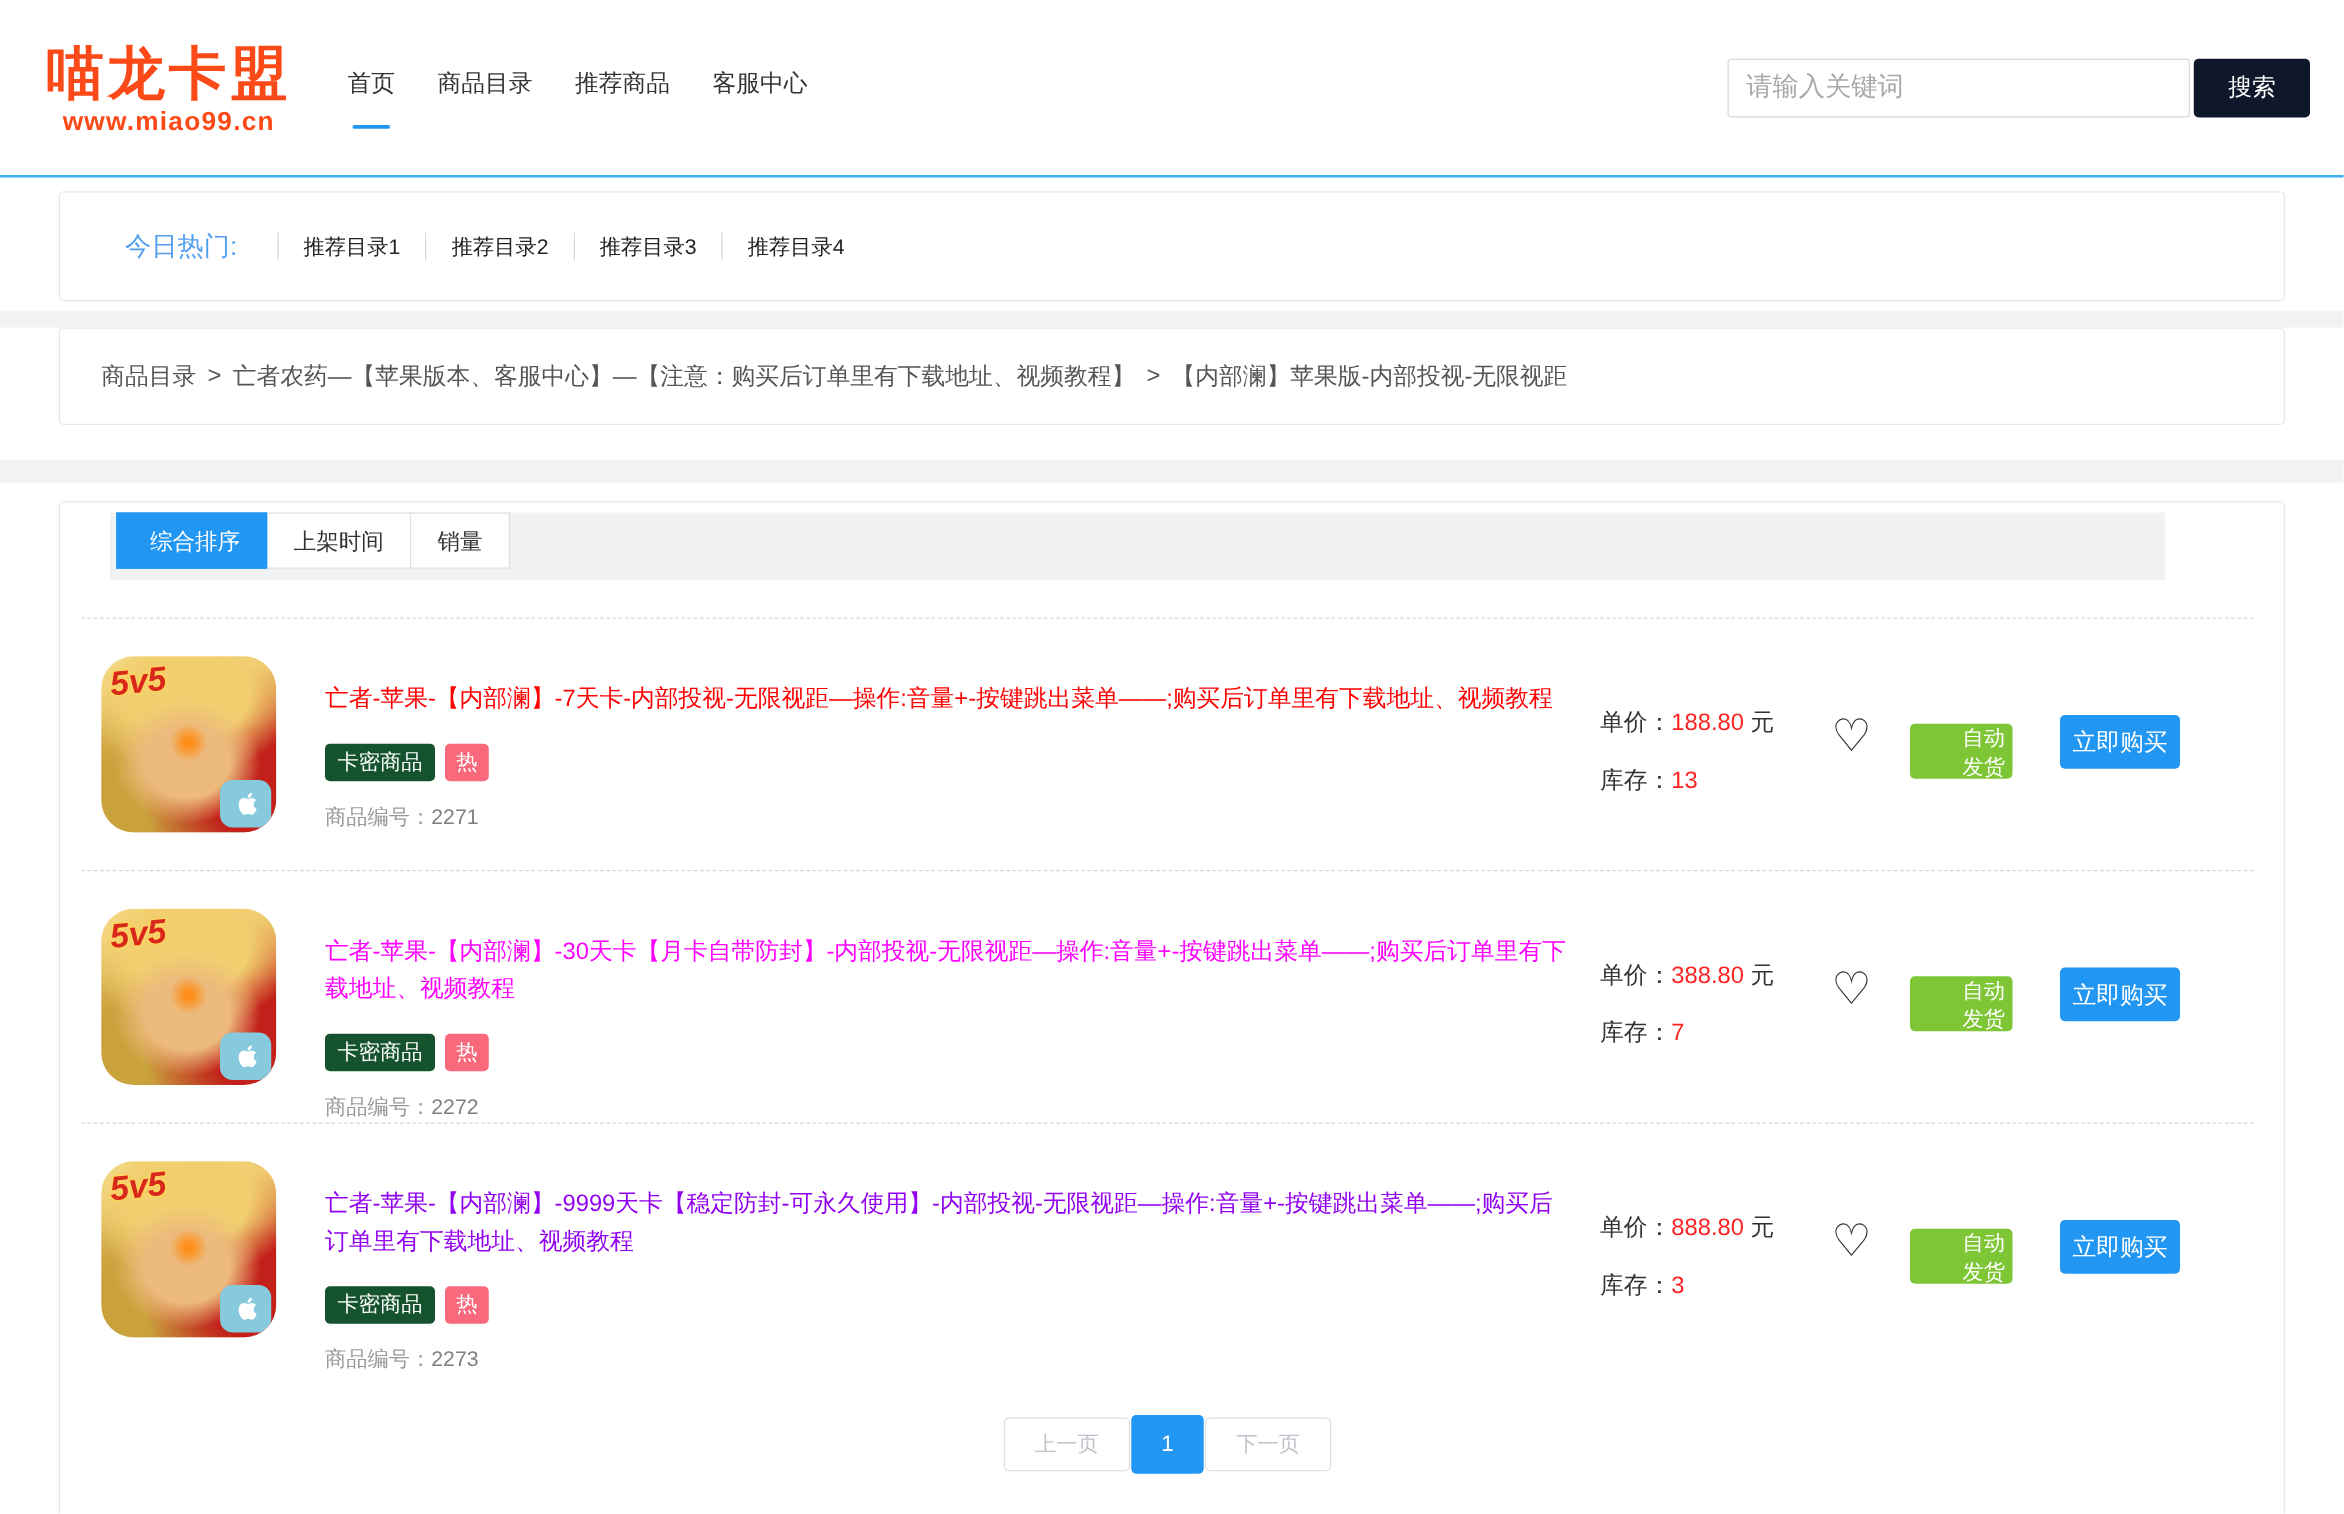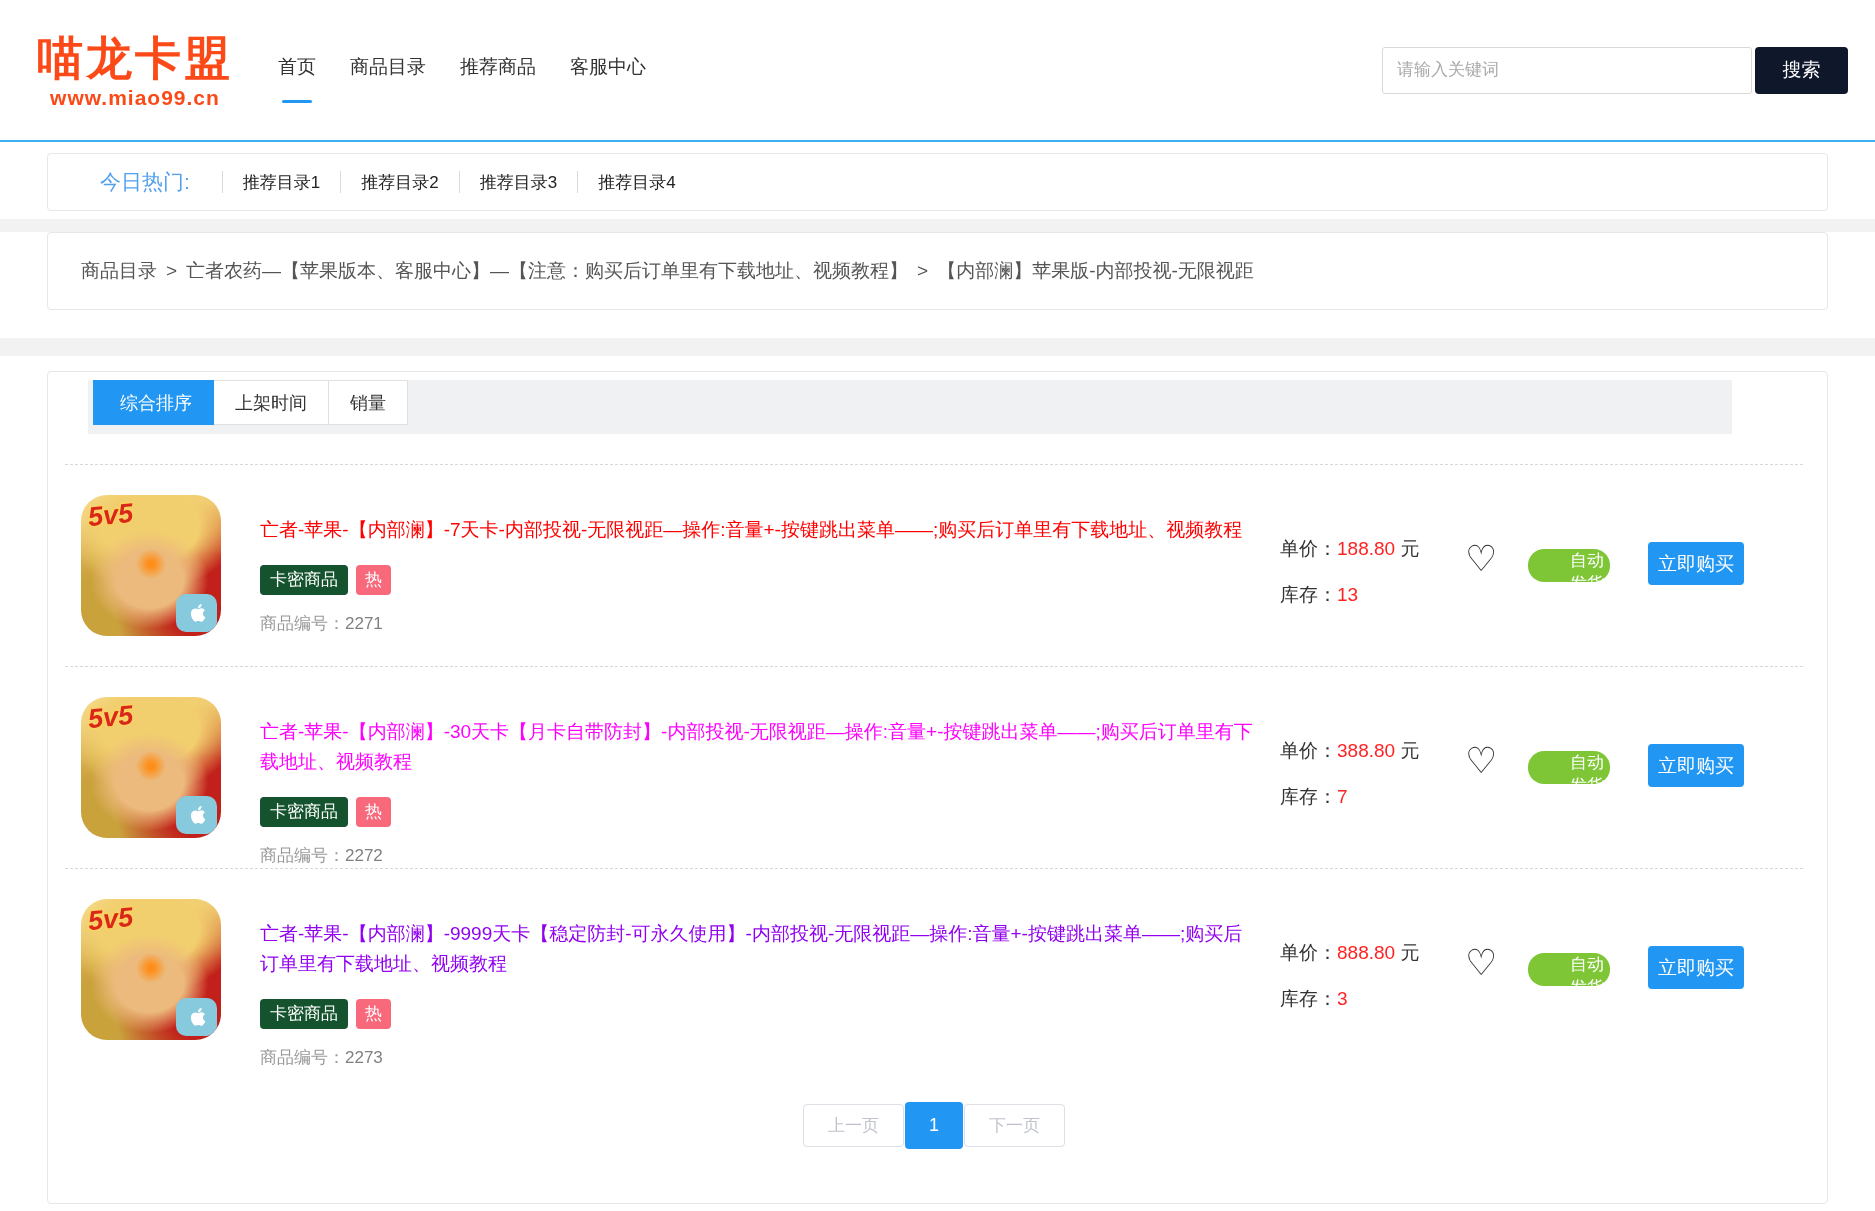--- a/index.html
+++ b/index.html
@@ -9,32 +9,32 @@
   
   .header { height:142px; border-bottom:2px solid #3cb0f0; display:flex; align-items:center; background:#fff; }
   .logo { margin-left:30px; width:210px; text-align:center; cursor:pointer; }
   .logo-title { font-size:46px; font-weight:bold; color:#fb4a18; letter-spacing:3px; line-height:56px; }
   .logo-url { font-size:21px; font-weight:bold; color:#fb4a18; letter-spacing:1px; }
   .nav { display:flex; margin-left:38px; gap:34px; }
   .nav-item { font-size:19px; color:#333; cursor:pointer; display:flex; flex-direction:column; align-items:center; padding-top:16px; }
   .nav-underline { width:30px; height:3px; margin-top:20px; border-radius:2px; background:transparent; }
   .nav-item.active .nav-underline { background:#2196f3; }
   .search { margin-left:auto; margin-right:27px; display:flex; }
-  .search-input { width:370px; height:47px; border:1px solid #d9d9d9; border-radius:3px; padding:0 14px; font-size:17px; color:#333; outline:none; }
+  .search-input { width:370px; height:47px; border:1px solid #d9d9d9; border-radius:3px; padding:0 14px; font-size:21px; color:#333; outline:none; }
   .search-input::placeholder { color:#a9a9a9; }
   .search-btn { width:93px; height:47px; margin-left:3px; background:#0f172a; color:#fff; font-size:19px; border:none; border-radius:4px; cursor:pointer; }
 
   
   .gray-band { width:100%; background:#f2f2f2; }
   .band1 { height:13px; margin-top:8px; }
   .band2 { height:18px; margin-top:28px; }
   .card { margin:0 47px; background:#fff; border:1px solid #e7e7e7; border-radius:4px; }
 
   
-  .hot { margin-top:11px; height:58px; display:flex; align-items:center; padding-left:52px; }
+  .hot { margin-top:11px; height:88px; display:flex; align-items:center; padding-left:52px; }
   .hot-label { font-size:21px; color:#53a0ee; margin-right:12px; }
   .hot-sep { width:1px; height:22px; background:#d9d9d9; margin:0 20px; }
   .hot-item { font-size:17px; color:#222; cursor:pointer; }
 
   
   .crumbs { height:78px; display:flex; align-items:center; padding-left:33px; font-size:19px; color:#555; }
   .crumb { cursor:pointer; }
   .crumb-sep { margin:0 9px; color:#555; }
 
   
@@ -68,22 +68,22 @@
   .tag-card { background:#14532d; }
   .tag-hot { background:#f8697c; padding:0 9px; }
   .sku { margin-top:17px; font-size:17px; color:#999; }
   .sku b { font-weight:normal; color:#808080; }
 
   .price-col { position:absolute; left:1215px; top:72px; font-size:19px; }
   .price-line { line-height:24px; white-space:nowrap; }
   .stock-line { margin-top:22px; line-height:24px; }
   .red { color:#ff2222; }
   .heart { position:absolute; left:1400px; top:74px; font-size:36px; color:#333; line-height:40px; cursor:pointer; }
-  .btn-deliver { position:absolute; left:1463px; top:84px; width:82px; height:33px; background:#7ec636; color:#fff;
-    font-size:17px; border:none; border-radius:16px; cursor:pointer;padding-left:36px; }
+  .btn-deliver { position:absolute; left:1463px; top:84px; width:82px; height:44px; background:#7ec636; color:#fff;
+    font-size:17px; border:none; border-radius:4px; cursor:pointer;padding-left:36px; }
   .btn-buy { position:absolute; left:1583px; top:77px; width:96px; height:43px; background:#2196f3; color:#fff;
     font-size:19px; border:none; border-radius:4px; cursor:pointer; }
 
   
   .pager { margin-top:32px; display:flex; justify-content:center; align-items:center; }
   .page-btn { height:43px; line-height:41px; padding:0 24px; border:1px solid #dcdfe6; background:#fff; color:#bfc3cb;
     font-size:17px; border-radius:4px; cursor:pointer; }
   .page-cur { height:47px; line-height:47px; width:58px; text-align:center; background:#2196f3; color:#fff;
     font-size:18px; border-radius:4px; margin:0 1px; cursor:pointer; }
 </style>

